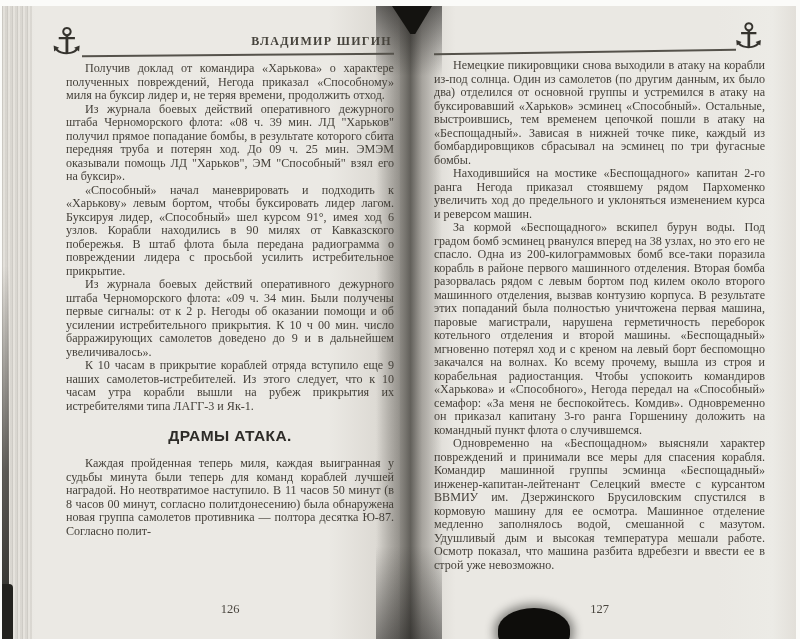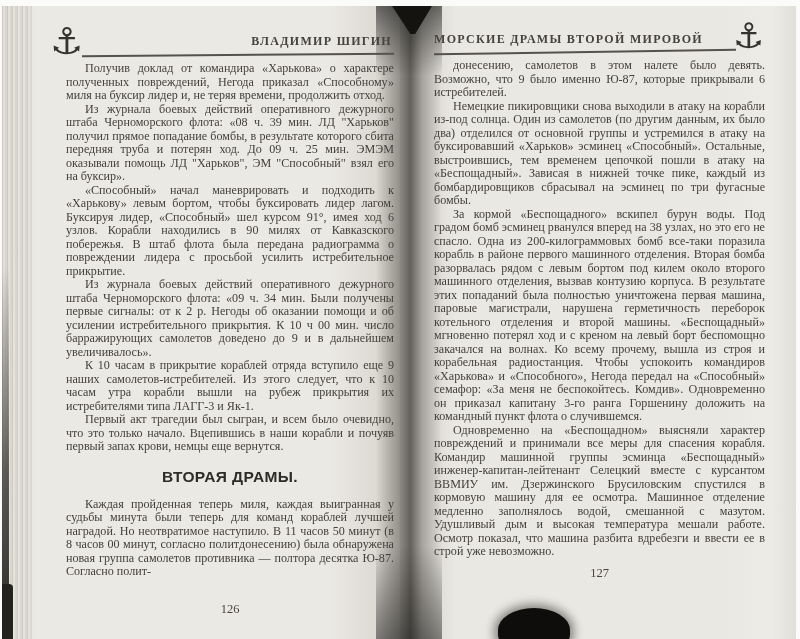--- a/index.html
+++ b/index.html
@@ -37,21 +37,21 @@
 
   .page-content{position:absolute;color:#45413a;}
   .pc-left{left:64px;top:56px;width:328px;}
   .pc-right{left:432px;top:53px;width:331px;}
   .page-content p{margin:0;font-size:12.1px;line-height:13.5px;text-align:justify;text-indent:19px;
         font-family:"Liberation Serif",serif;}
   .section-heading{margin:12px 4px 10px 4px;text-align:center;font-family:"Liberation Sans",sans-serif;
         font-weight:bold;font-size:15.5px;line-height:22px;color:#2e2c28;letter-spacing:.4px;}
   .page-number{position:absolute;font-size:12.5px;color:#4a463f;text-align:center;font-family:"Liberation Serif",serif;}
   .pn-left{left:64px;top:596px;width:328px;}
-  .pn-right{left:432px;top:560px;width:331px;}
+  .pn-right{left:432px;top:596px;width:331px;}
 </style>
 </head>
 <body>
 
 <div class="stage">
   <div class="book">
     <div class="page-grad-left"></div>
     <div class="page-grad-right"></div>
     <div class="fore-edge"></div>
     <div class="edge-dark"></div>
@@ -65,38 +65,36 @@
     <div class="running-head rh-left">ВЛАДИМИР ШИГИН</div>
     <div class="head-rule rule-left"></div>
 
     <div class="page-content pc-left">
       <div>
           <p>Получив доклад от командира «Харькова» о характере полученных повреждений, Негода приказал «Способному» миля на буксир лидер и, не теряя времени, продолжить отход.</p>
           <p>Из журнала боевых действий оперативного дежурного штаба Черноморского флота: «08 ч. 39 мин. ЛД "Харьков" получил прямое попадание бомбы, в результате которого сбита передняя труба и потерян ход. До 09 ч. 25 мин. ЭМЭМ оказывали помощь ЛД "Харьков", ЭМ "Способный" взял его на буксир».</p>
           <p>«Способный» начал маневрировать и подходить к «Харькову» левым бортом, чтобы буксировать лидер лагом. Буксируя лидер, «Способный» шел курсом 91°, имея ход 6 узлов. Корабли находились в 90 милях от Кавказского побережья. В штаб флота была передана радиограмма о повреждении лидера с просьбой усилить истребительное прикрытие.</p>
           <p>Из журнала боевых действий оперативного дежурного штаба Черноморского флота: «09 ч. 34 мин. Были получены первые сигналы: от к 2 р. Негоды об оказании помощи и об усилении истребительного прикрытия. К 10 ч 00 мин. число барражирующих самолетов доведено до 9 и в дальнейшем увеличивалось».</p>
           <p>К 10 часам в прикрытие кораблей отряда вступило еще 9 наших самолетов-истребителей. Из этого следует, что к 10 часам утра корабли вышли на рубеж прикрытия их истребителями типа ЛАГГ-3 и Як-1.</p>
-          <p>Первый акт трагедии был сыгран, и всем было очевидно, что это только начало. Вцепившись в наши корабли и почуяв первый запах крови, немцы еще вернутся.</p>
         </div>
       <div class="section-heading">
-        <span>ВТОРАЯ ДРАМЫ.</span><br>
+        <span>ДРАМЫ АТАКА.</span><br>
       </div>
       <div>
           <p>Каждая пройденная теперь миля, каждая выигранная у судьбы минута были теперь для команд кораблей лучшей наградой. Но неотвратимое наступило. В 11 часов 50 минут (в 8 часов 00 минут, согласно политдонесению) была обнаружена новая группа самолетов противника — полтора десятка Ю-87. Согласно полит-</p>
         </div>
     </div>
     <div class="page-number pn-left">126</div>
 
-    <div class="running-head rh-right">МОРСКИЕ ДРАМЫ ВТОРОЙ МИРОВОЙ</div>
     <div class="head-rule rule-right"></div>
     <span class="anchor anchor-right">⚓</span>
 
     <div class="page-content pc-right">
       <div>
-          <p>донесению, самолетов в этом налете было девять. Возможно, что 9 было именно Ю-87, которые прикрывали 6 истребителей.</p>
           <p>Немецкие пикировщики снова выходили в атаку на корабли из-под солнца. Один из самолетов (по другим данным, их было два) отделился от основной группы и устремился в атаку на буксировавший «Харьков» эсминец «Способный». Остальные, выстроившись, тем временем цепочкой пошли в атаку на «Беспощадный». Зависая в нижней точке пике, каждый из бомбардировщиков сбрасывал на эсминец по три фугасные бомбы.</p>
+          <p>Находившийся на мостике «Беспощадного» капитан 2-го ранга Негода приказал стоявшему рядом Пархоменко увеличить ход до предельного и уклоняться изменением курса и реверсом машин.</p>
           <p>За кормой «Беспощадного» вскипел бурун воды. Под градом бомб эсминец рванулся вперед на 38 узлах, но это его не спасло. Одна из 200-килограммовых бомб все-таки поразила корабль в районе первого машинного отделения. Вторая бомба разорвалась рядом с левым бортом под килем около второго машинного отделения, вызвав контузию корпуса. В результате этих попаданий была полностью уничтожена первая машина, паровые магистрали, нарушена герметичность переборок котельного отделения и второй машины. «Беспощадный» мгновенно потерял ход и с креном на левый борт беспомощно закачался на волнах. Ко всему прочему, вышла из строя и корабельная радиостанция. Чтобы успокоить командиров «Харькова» и «Способного», Негода передал на «Способный» семафор: «За меня не беспокойтесь. Комдив». Одновременно он приказал капитану 3-го ранга Горшенину доложить на командный пункт флота о случившемся.</p>
           <p>Одновременно на «Беспощадном» выясняли характер повреждений и принимали все меры для спасения корабля. Командир машинной группы эсминца «Беспощадный» инженер-капитан-лейтенант Селецкий вместе с курсантом ВВМИУ им. Дзержинского Брусиловским спустился в кормовую машину для ее осмотра. Машинное отделение медленно заполнялось водой, смешанной с мазутом. Удушливый дым и высокая температура мешали работе. Осмотр показал, что машина разбита вдребезги и ввести ее в строй уже невозможно.</p>
         </div>
     </div>
     <div class="page-number pn-right">127</div>
   </div>
 </div>
 
 </body></html>

